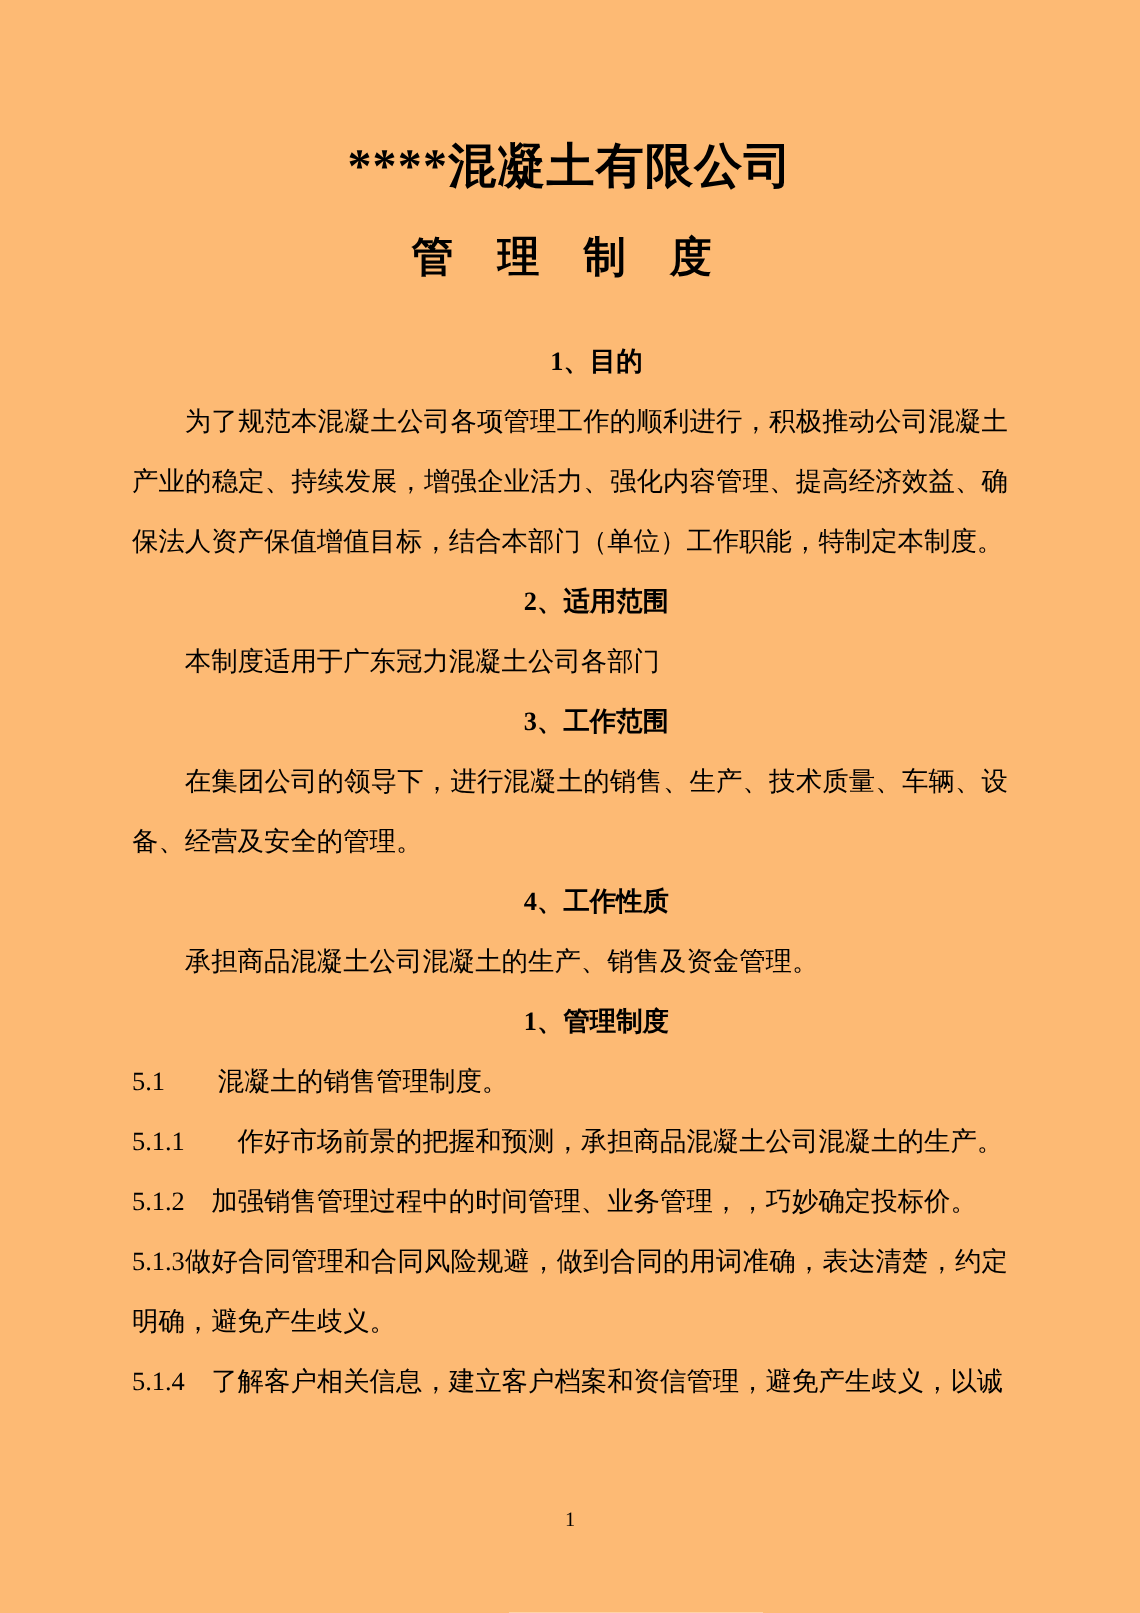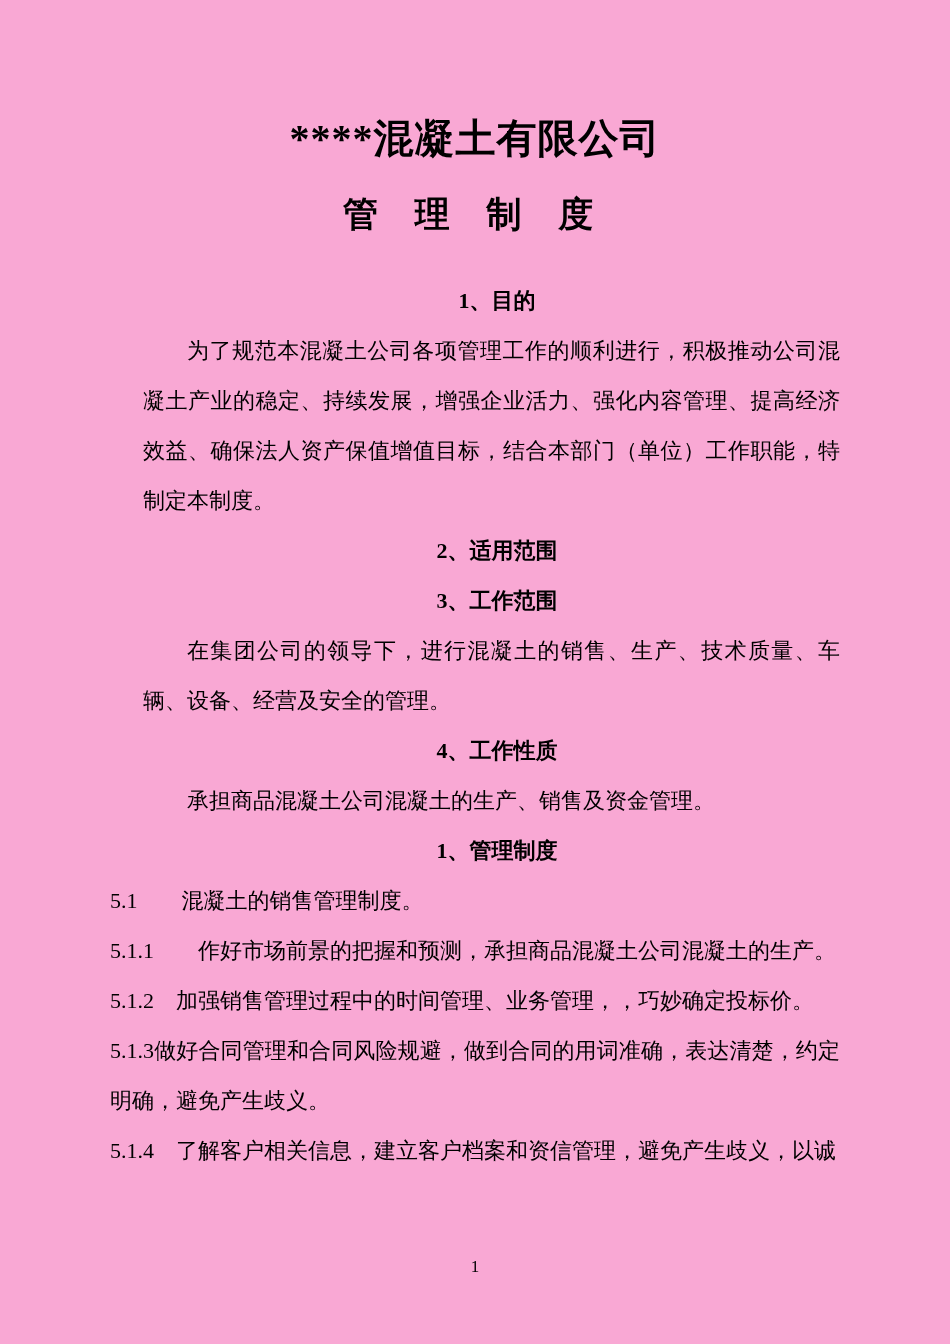--- a/index.html
+++ b/index.html
@@ -9,21 +9,21 @@
     height: 1344px;
     font-family: "Liberation Serif", "DejaVu Serif", serif;
     color: #000000;
     position: relative;
     overflow: hidden;
   }
   .page {
     position: relative;
     width: 950px;
     height: 1344px;
-    background: #f9a8d4;
+    background: #fdba74;
     padding: 112px 110px 0 110px;
   }
   .doc-title {
     text-align: center;
     font-size: 40px;
     font-weight: bold;
     line-height: 1.35;
     letter-spacing: 1px;
   }
   .doc-subtitle {
@@ -40,21 +40,20 @@
     line-height: 50px;
   }
   .sec-heading {
     font-weight: bold;
     text-indent: 44px;
     text-align: center;
   }
   .para {
     text-align: justify;
     text-indent: 44px;
-    margin-left: 33px;
   }
   .item {
     text-align: justify;
     text-indent: 0;
   }
   .item.bold { font-weight: normal; }
   .footer {
     position: absolute;
     bottom: 66px;
     left: 0;
@@ -67,20 +66,21 @@
 </head>
 <body>
 
 <div class="page">
   <h1 class="doc-title">****混凝土有限公司</h1>
   <h2 class="doc-subtitle">管 理 制 度</h2>
   <div class="content" id="content">
       <div class="sec-heading">1、目的</div>
       <div class="para">为了规范本混凝土公司各项管理工作的顺利进行，积极推动公司混凝土产业的稳定、持续发展，增强企业活力、强化内容管理、提高经济效益、确保法人资产保值增值目标，结合本部门（单位）工作职能，特制定本制度。</div>
       <div class="sec-heading">2、适用范围</div>
+      <div class="para">本制度适用于广东冠力混凝土公司各部门</div>
       <div class="sec-heading">3、工作范围</div>
       <div class="para">在集团公司的领导下，进行混凝土的销售、生产、技术质量、车辆、设备、经营及安全的管理。</div>
       <div class="sec-heading">4、工作性质</div>
       <div class="para">承担商品混凝土公司混凝土的生产、销售及资金管理。</div>
       <div class="sec-heading">1、管理制度</div>
       <div class="item bold">5.1　　混凝土的销售管理制度。</div>
       <div class="item">5.1.1　　作好市场前景的把握和预测，承担商品混凝土公司混凝土的生产。</div>
       <div class="item">5.1.2　加强销售管理过程中的时间管理、业务管理，，巧妙确定投标价。</div>
       <div class="item">5.1.3做好合同管理和合同风险规避，做到合同的用词准确，表达清楚，约定明确，避免产生歧义。</div>
       <div class="item">5.1.4　了解客户相关信息，建立客户档案和资信管理，避免产生歧义，以诚</div>

